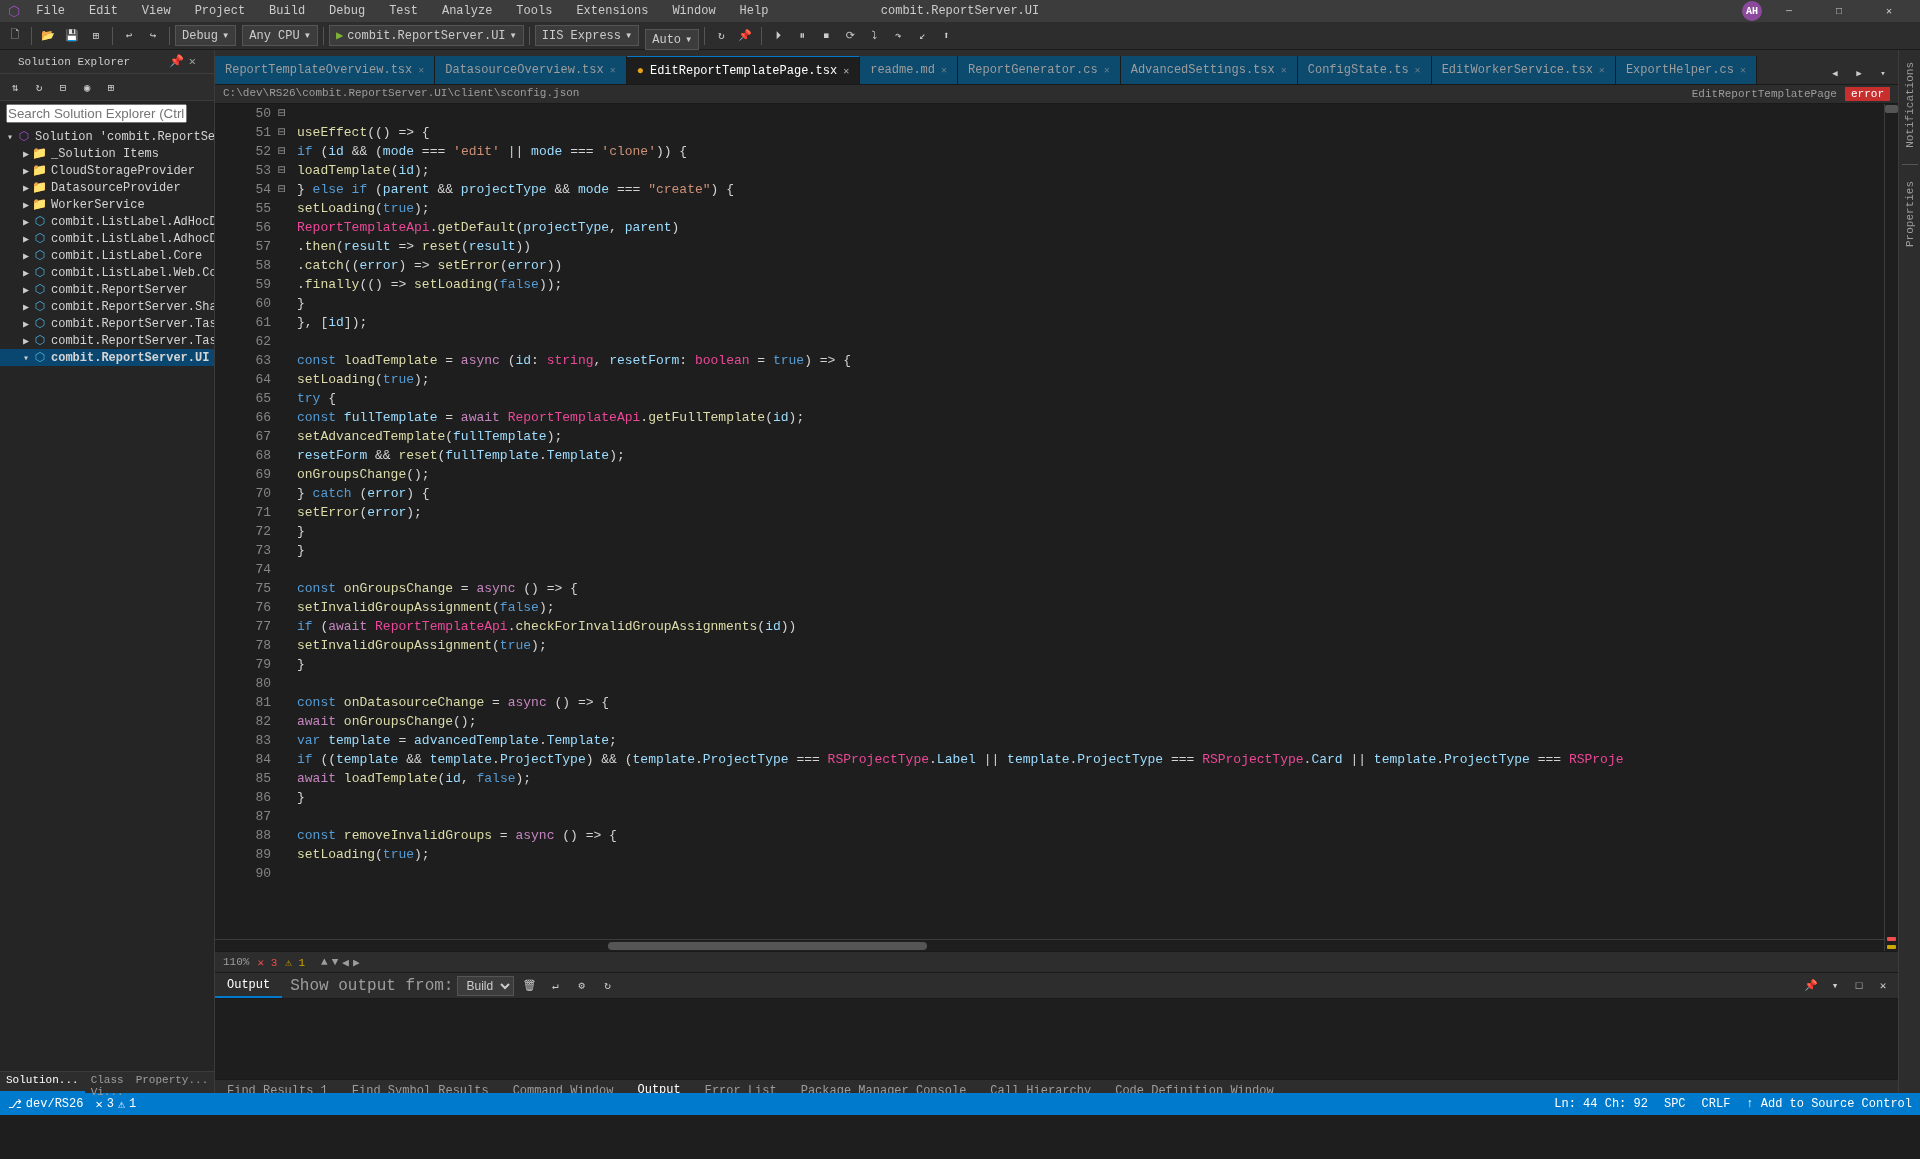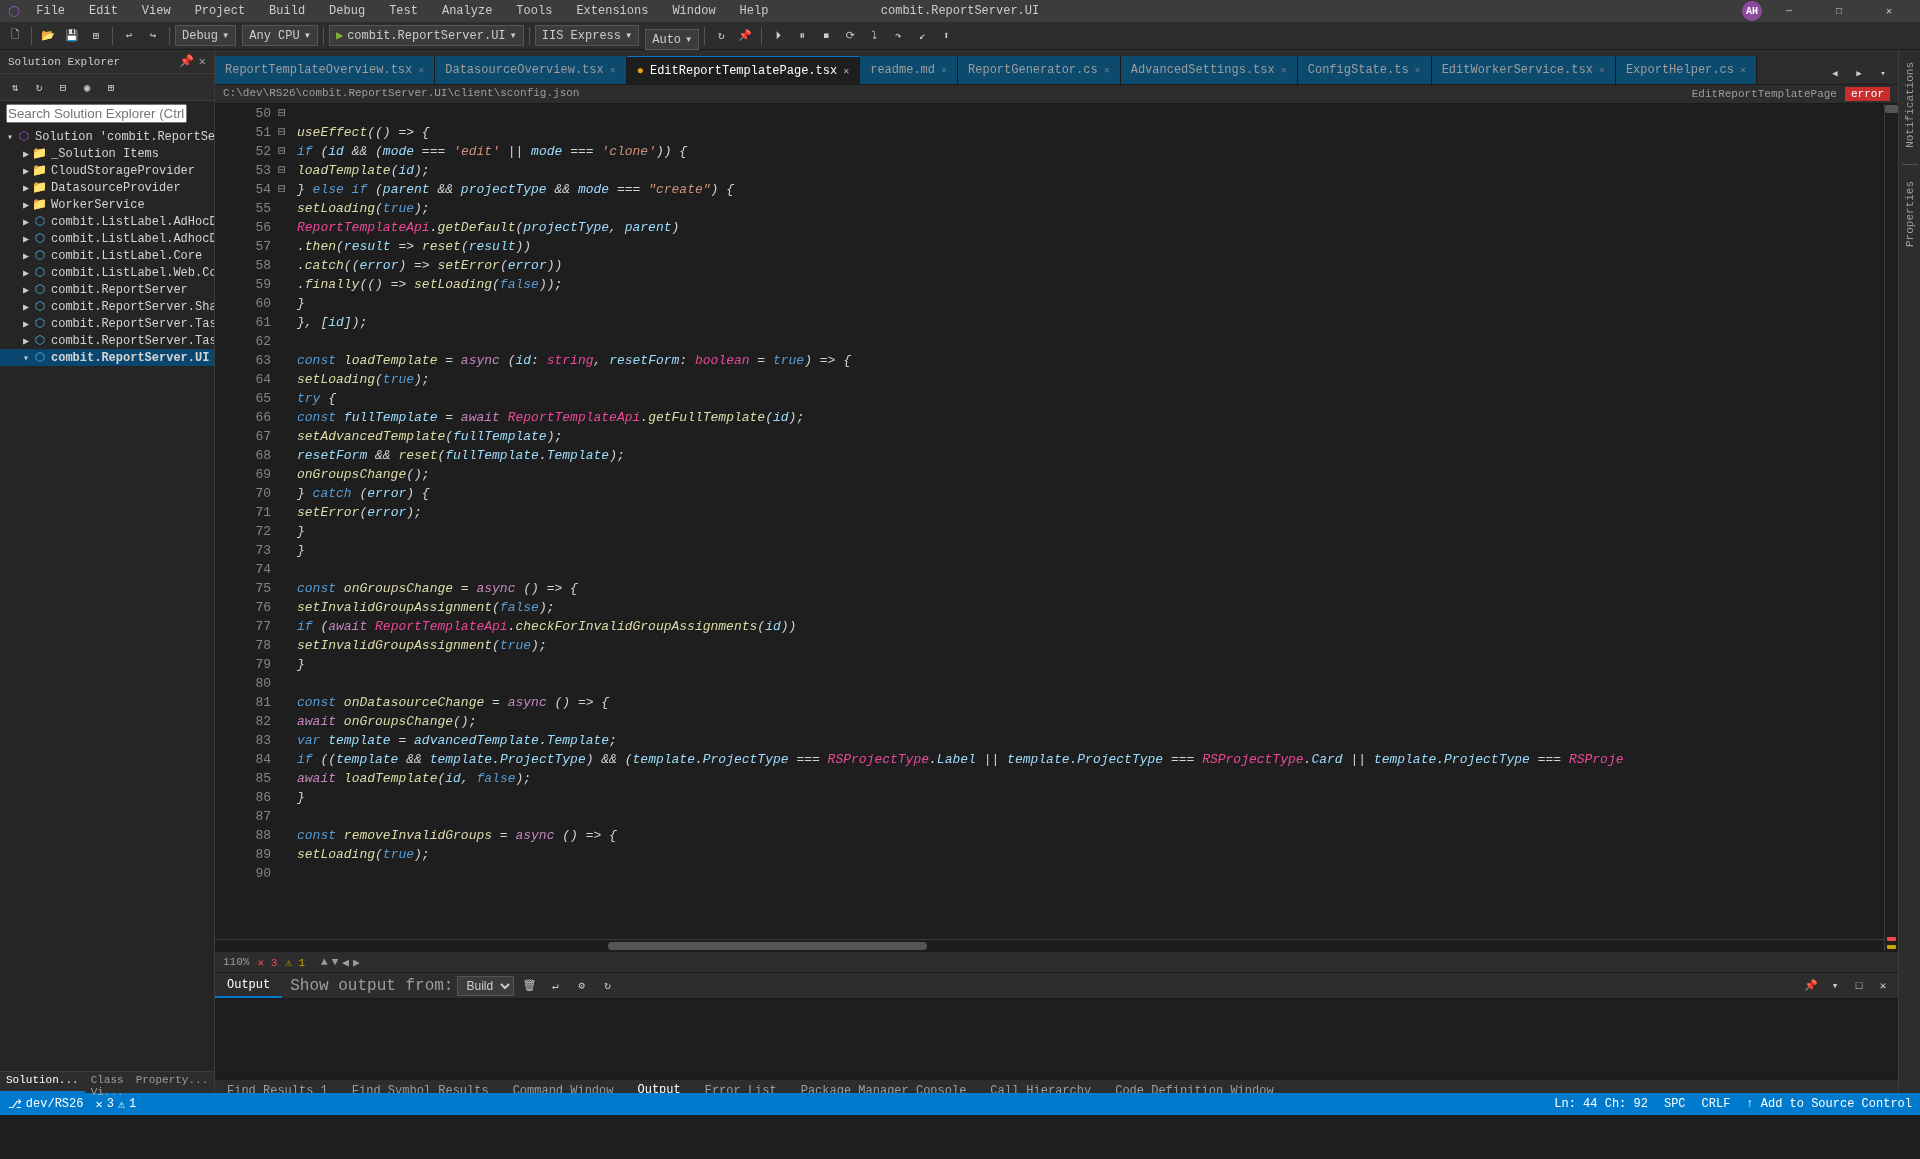--- a/index.html
+++ b/index.html
@@ -16,21 +16,21 @@
     #toolbar { background: #2d2d2d; height: 28px; display: flex; align-items: center; padding: 0 4px; gap: 2px; border-bottom: 1px solid #1a1a1a; }
     .toolbar-btn { width: 22px; height: 22px; display: flex; align-items: center; justify-content: center; cursor: pointer; color: #ccc; font-size: 11px; }
     .toolbar-sep { width: 1px; height: 18px; background: #555; margin: 0 3px; }
     .toolbar-dropdown { background: #3c3c3c; border: 1px solid #555; color: #ccc; padding: 2px 6px; font-size: 12px; cursor: pointer; display: flex; align-items: center; gap: 4px; }
 
     
     #main-layout { display: flex; height: calc(1159px - 22px - 22px - 28px - 22px - 22px); }
 
     
     #solution-explorer { width: 215px; min-width: 215px; background: #252526; border-right: 1px solid #3c3c3c; display: flex; flex-direction: column; }
-    #se-header { background: #2d2d2d; padding: 4px 8px; font-size: 12px; color: #ccc; display: flex; align-items: center; justify-content: space-between; border-bottom: 1px solid #3c3c3c; }
+    #se-header { background: #2d2d2d; padding: 4px 18px; font-size: 12px; color: #ccc; display: flex; align-items: center; justify-content: space-between; border-bottom: 1px solid #3c3c3c; }
     #se-toolbar { display: flex; align-items: center; padding: 2px 4px; gap: 2px; background: #2d2d2d; border-bottom: 1px solid #3c3c3c; }
     #se-tree { flex: 1; overflow-y: auto; overflow-x: hidden; padding: 2px 0; }
     .tree-item { display: flex; align-items: center; padding: 1px 4px; cursor: pointer; white-space: nowrap; font-size: 12px; color: #d4d4d4; }
     .tree-item.selected { background: #094771; }
     .tree-indent { display: inline-block; width: 16px; flex-shrink: 0; }
     .tree-arrow { display: inline-block; width: 12px; flex-shrink: 0; text-align: center; color: #ccc; font-size: 10px; }
     .tree-icon { display: inline-block; width: 16px; flex-shrink: 0; text-align: center; margin-right: 3px; }
 
     
     #tab-bar { background: #2d2d2d; height: 35px; display: flex; align-items: flex-end; overflow: hidden; border-bottom: 1px solid #1a1a1a; }
@@ -419,21 +419,21 @@
               <div> </div>
               <div> </div>
               <div> </div>
               <div> </div>
               <div> </div>
               <div style="cursor:pointer;color:#858585;text-align:center;">⊟</div>
               <div> </div>
             </div>
           </div>
 
-          <div style="flex:1;overflow:hidden;padding-left:8px;font-style:italic;">
+          <div style="flex:1;overflow:hidden;padding-left:8px;">
             <div style="font-size:13px;line-height:19px;">
               <div>&nbsp;</div>
               <div><span class="kw">    </span><span class="fn">useEffect</span><span class="punc">(() =&gt; {</span></div>
               <div><span>        </span><span class="kw2">if</span><span> (</span><span class="var">id</span><span> &amp;&amp; (</span><span class="var">mode</span><span> === </span><span class="str">'edit'</span><span> || </span><span class="var">mode</span><span> === </span><span class="str">'clone'</span><span>)) {</span></div>
               <div><span>            </span><span class="fn">loadTemplate</span><span class="punc">(</span><span class="var">id</span><span class="punc">);</span></div>
               <div><span>        } </span><span class="kw2">else if</span><span> (</span><span class="var">parent</span><span> &amp;&amp; </span><span class="var">projectType</span><span> &amp;&amp; </span><span class="var">mode</span><span> === </span><span class="str">"create"</span><span>) {</span></div>
               <div><span>            </span><span class="fn">setLoading</span><span class="punc">(</span><span class="bool">true</span><span class="punc">);</span></div>
               <div><span>            </span><span class="cls">ReportTemplateApi</span><span class="punc">.</span><span class="fn">getDefault</span><span class="punc">(</span><span class="var">projectType</span><span class="punc">, </span><span class="var">parent</span><span class="punc">)</span></div>
               <div><span>                </span><span class="punc">.</span><span class="fn">then</span><span class="punc">(</span><span class="var">result</span><span> =&gt; </span><span class="fn">reset</span><span class="punc">(</span><span class="var">result</span><span class="punc">))</span></div>
               <div><span>                </span><span class="punc">.</span><span class="fn">catch</span><span class="punc">((</span><span class="var">error</span><span class="punc">) =&gt; </span><span class="fn">setError</span><span class="punc">(</span><span class="var">error</span><span class="punc">))</span></div>

